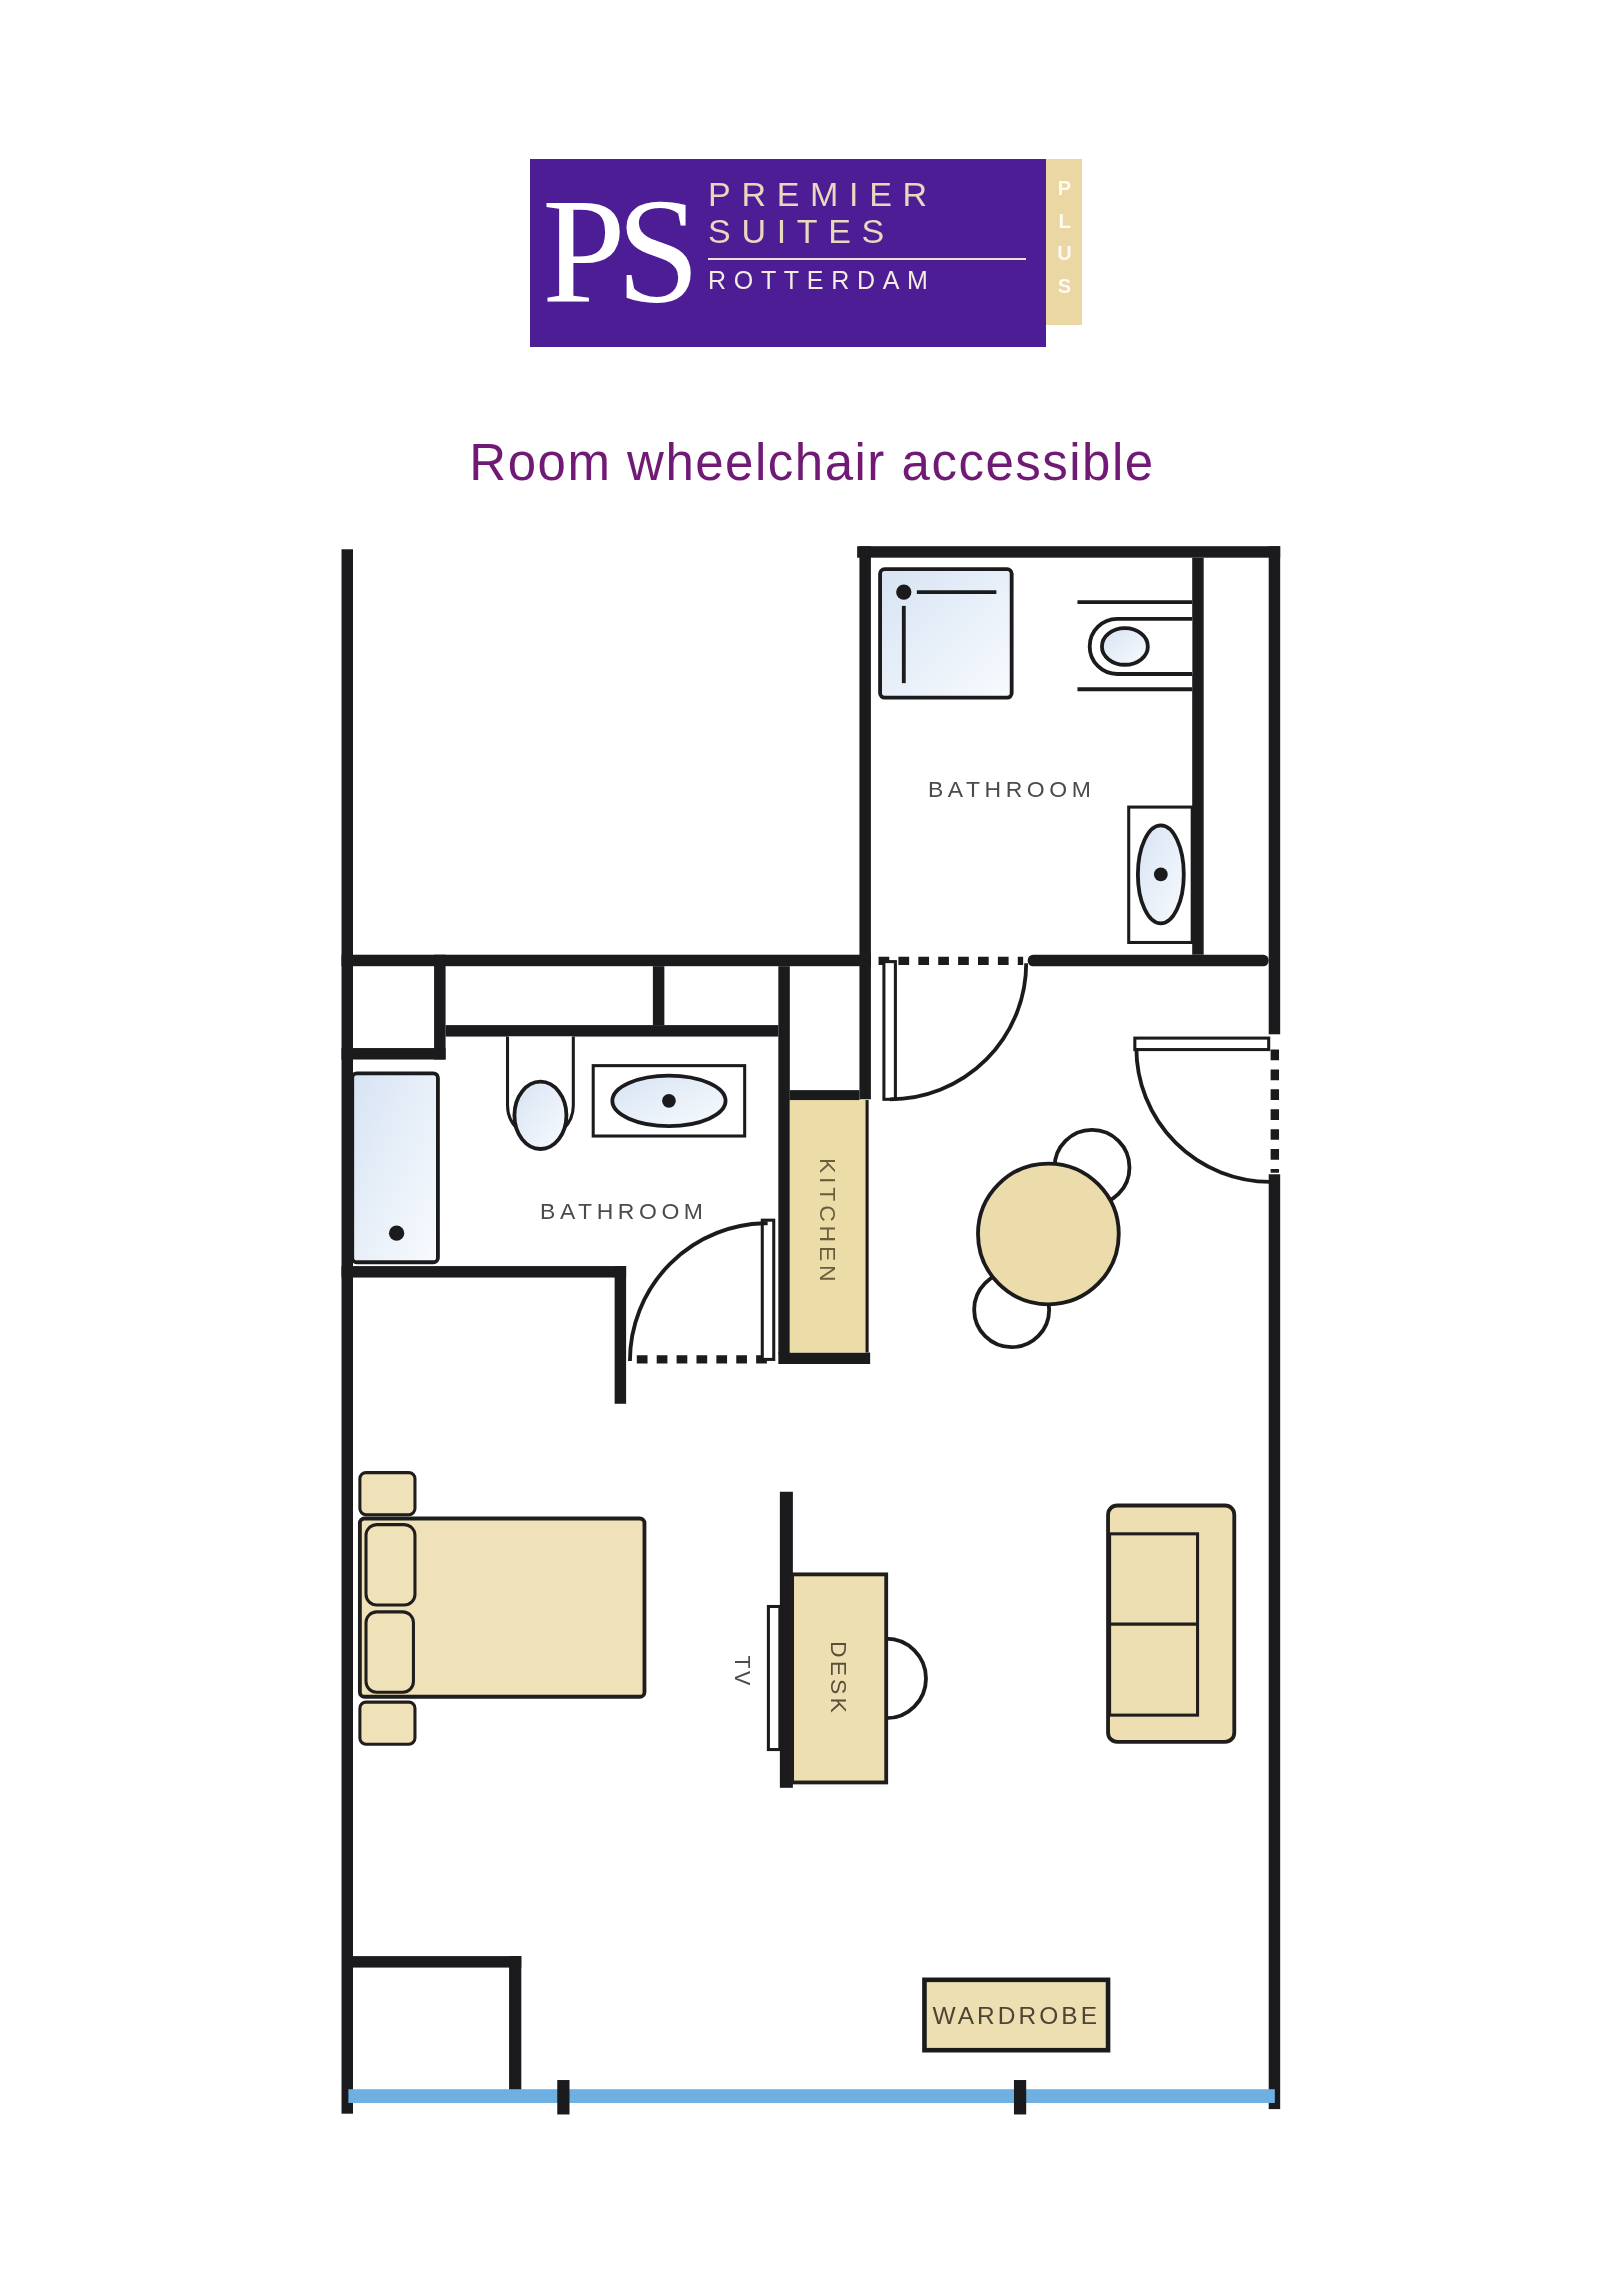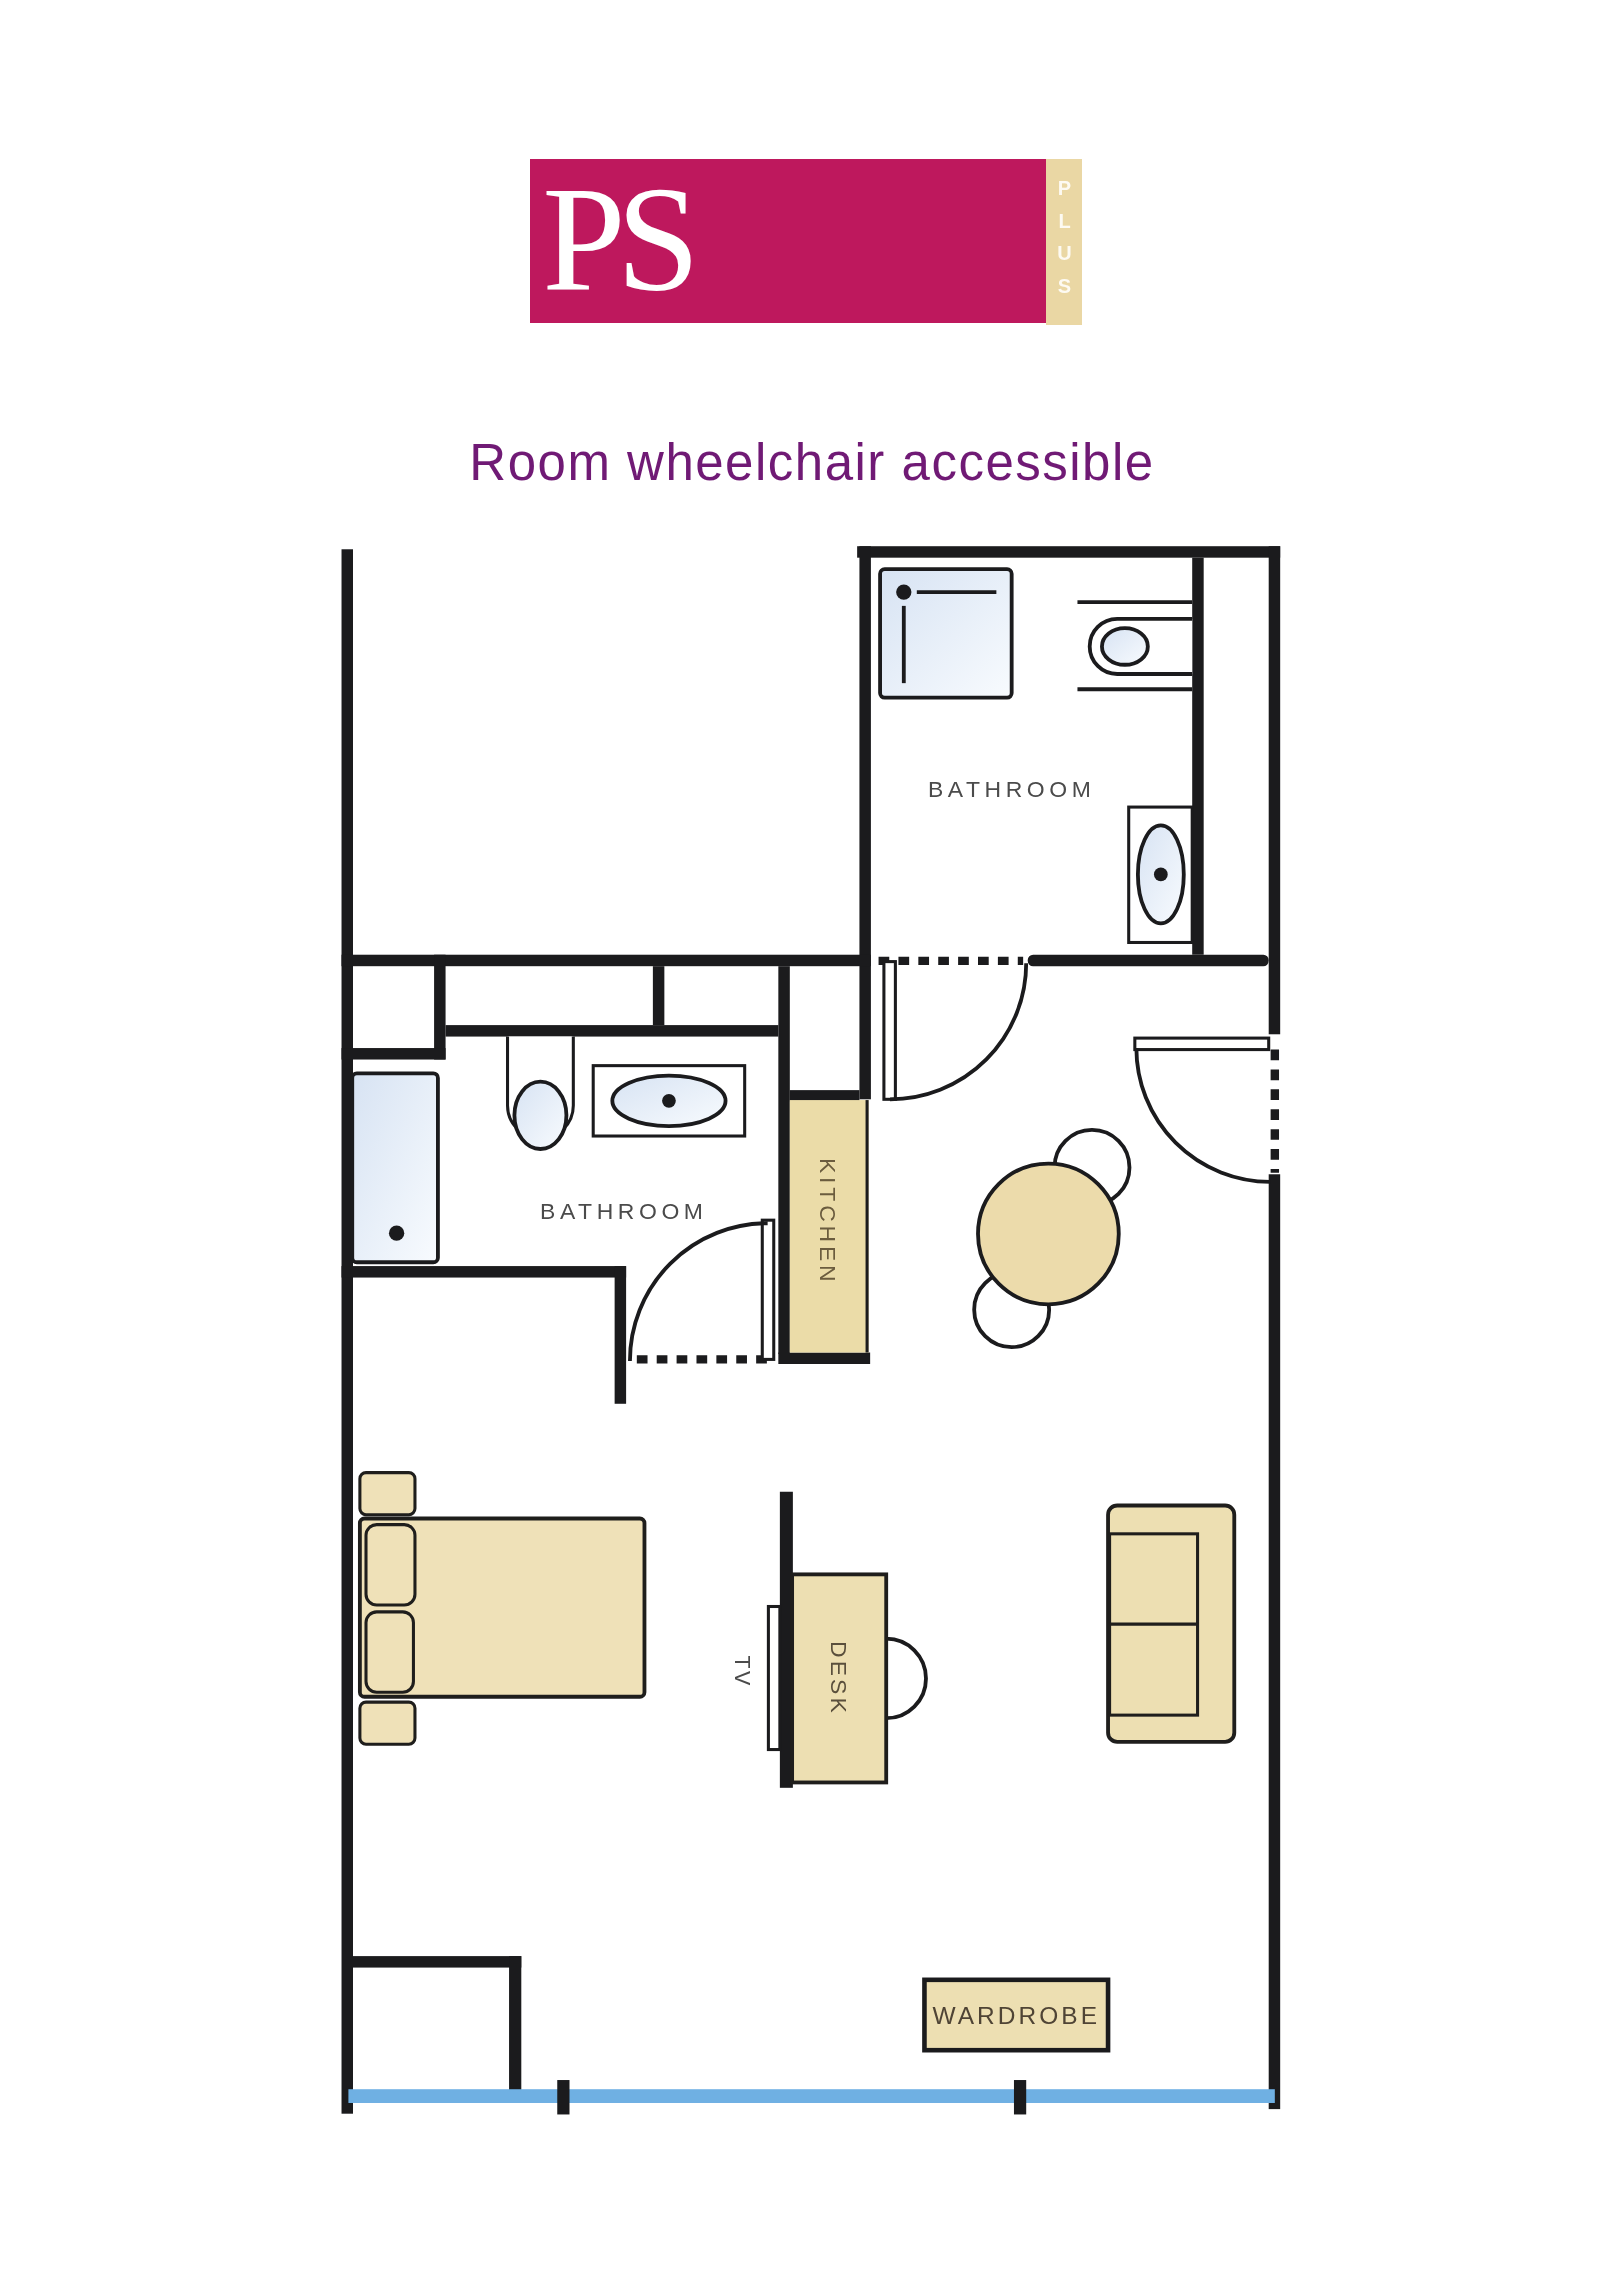--- a/index.html
+++ b/index.html
@@ -6,22 +6,22 @@
   .page{
     position:relative;
     width:1624px;height:2295px;
     background:#ffffff;
     font-family:"Liberation Sans",sans-serif;
     overflow:hidden;
   }
   
   .logo{position:absolute;left:530px;top:159px;display:flex;}
   .logo-box{
-    position:relative;width:516px;height:164px;
-    background:#be185d;display:flex;align-items:center;
+    position:relative;width:516px;height:188px;
+    background:#4c1d95;display:flex;align-items:center;
   }
   .ps{
     font-family:"Liberation Serif",serif;
     font-size:150px;font-weight:300;color:#ffffff;
     letter-spacing:-9.2px;line-height:164px;
     margin-left:12.2px;margin-top:-4.6px;
   }
   .brand{
     position:absolute;left:178px;top:17px;width:321px;
   }
@@ -54,20 +54,26 @@
   svg text{font-family:"Liberation Sans",sans-serif;}
 </style>
 </head>
 <body>
 
 <div class="page">
 
   <div class="logo">
     <div class="logo-box">
       <div class="ps">PS</div>
+      <div class="brand">
+        <div class="brand-line">PREMIER</div>
+        <div class="brand-line">SUITES</div>
+        <div class="brand-rule"></div>
+        <div class="brand-city">ROTTERDAM</div>
+      </div>
     </div>
     <div class="plus-strip">
       <span>PLUS</span>
     </div>
   </div>
 
   <h1 class="title">Room wheelchair accessible</h1>
 
   <svg class="plan" viewBox="0 0 2122 3000">
     <defs>

